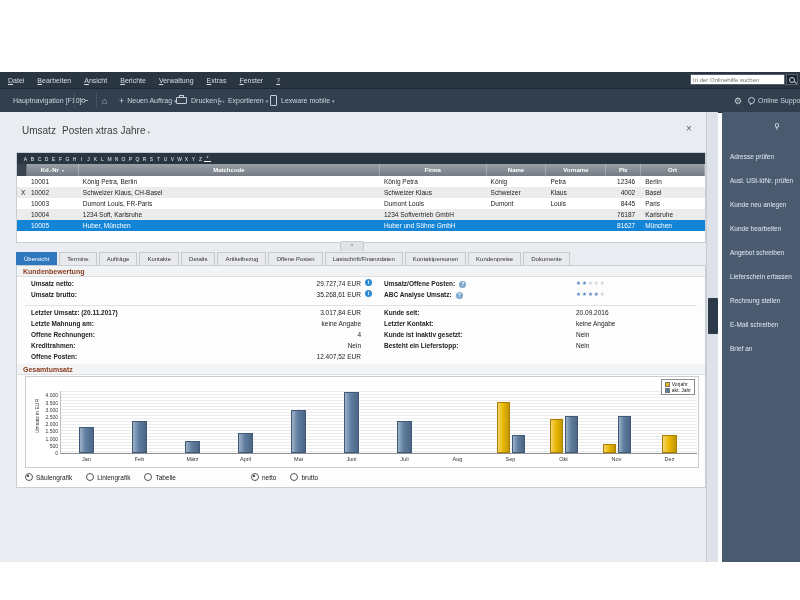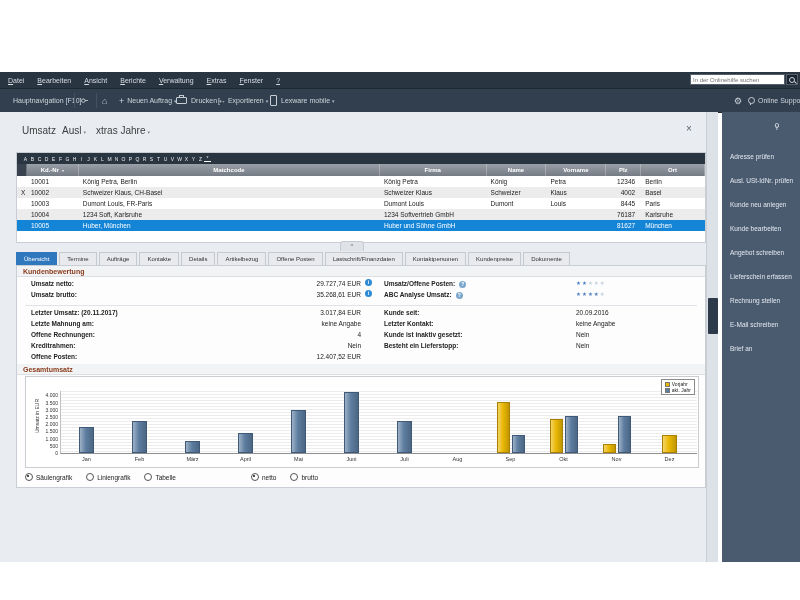--- a/index.html
+++ b/index.html
@@ -152,21 +152,21 @@
     </div>
     <div class="tb" style="left:748px;">
       <span class="ic-bulb"></span>
       <span>Online Support</span>
     </div>
   </div>
 
   <div class="main">
     <div class="page-title">Umsatz</div>
     <div class="page-dd" style="left:62px;">
-      <span>Ausl</span><span class="arr">▾</span>
+      <span>Posten</span><span class="arr">▾</span>
     </div>
     <div class="page-dd" style="left:96px;">
       <span>xtras Jahre</span><span class="arr">▾</span>
     </div>
     <div class="close-x">×</div>
 
     <div class="list-panel">
       <div class="alphabar" id="alphabar">
           <span class="alpha">A</span>
           <span class="alpha">B</span>

